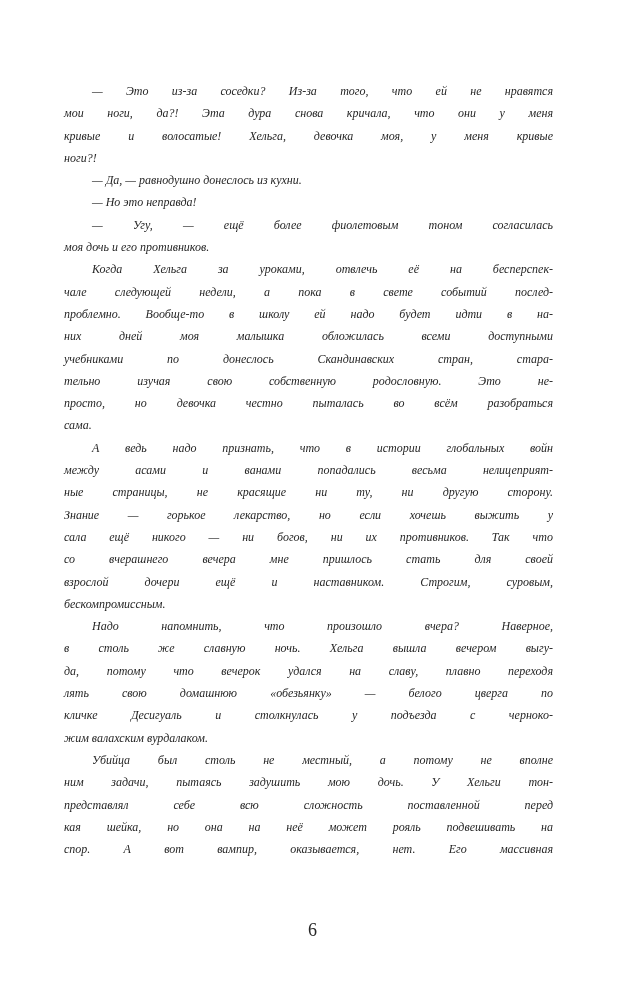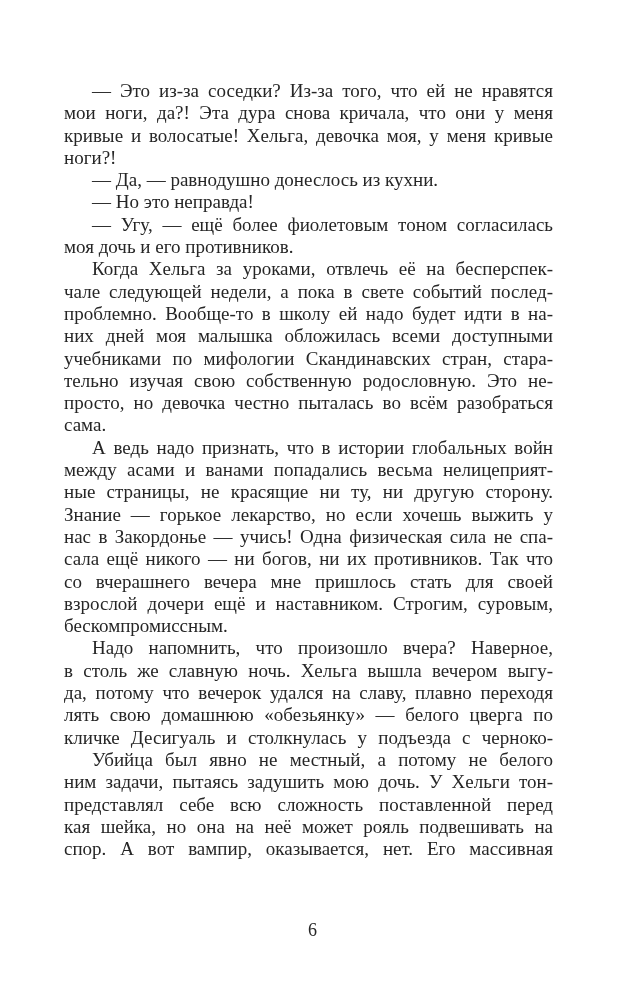--- a/index.html
+++ b/index.html
@@ -12,23 +12,24 @@
     height: 1001px;
     position: relative;
     overflow: hidden;
   }
   .page {
     position: absolute;
     left: 64px;
     top: 80px;
     width: 489px;
     font-family: "Liberation Serif", "DejaVu Serif", serif;
-    font-size: 19px;
+    font-size: 12px;
     line-height: 22.3px;
     color: #262626;
+    font-style: italic;
   }
   .line {
     display: block;
     height: 22.3px;
     white-space: nowrap;
     text-align: justify;
     text-align-last: justify;
     overflow: visible;
   }
   .line.indent {
@@ -67,45 +68,45 @@
     </div>
     <div>
       <span class="line indent">— Угу, — ещё более фиолетовым тоном согласилась</span>
       <span class="line last">моя дочь и его противников.</span>
     </div>
     <div>
       <span class="line indent">Когда Хельга за уроками, отвлечь её на бесперспек-</span>
       <span class="line">чале следующей недели, а пока в свете событий послед-</span>
       <span class="line">проблемно. Вообще-то в школу ей надо будет идти в на-</span>
       <span class="line">них дней моя малышка обложилась всеми доступными</span>
-      <span class="line">учебниками по мифологии Скандинавских стран, стара-</span>
+      <span class="line">учебниками по донеслось Скандинавских стран, стара-</span>
       <span class="line">тельно изучая свою собственную родословную. Это не-</span>
       <span class="line">просто, но девочка честно пыталась во всём разобраться</span>
       <span class="line last">сама.</span>
     </div>
     <div>
       <span class="line indent">А ведь надо признать, что в истории глобальных войн</span>
       <span class="line">между асами и ванами попадались весьма нелицеприят-</span>
       <span class="line">ные страницы, не красящие ни ту, ни другую сторону.</span>
       <span class="line">Знание — горькое лекарство, но если хочешь выжить у</span>
-      <span class="line">нас в Закордонье — учись! Одна физическая сила не спа-</span>
       <span class="line">сала ещё никого — ни богов, ни их противников. Так что</span>
       <span class="line">со вчерашнего вечера мне пришлось стать для своей</span>
       <span class="line">взрослой дочери ещё и наставником. Строгим, суровым,</span>
       <span class="line last">бескомпромиссным.</span>
     </div>
     <div>
       <span class="line indent">Надо напомнить, что произошло вчера? Наверное,</span>
       <span class="line">в столь же славную ночь. Хельга вышла вечером выгу-</span>
       <span class="line">да, потому что вечерок удался на славу, плавно переходя</span>
       <span class="line">лять свою домашнюю «обезьянку» — белого цверга по</span>
       <span class="line">кличке Десигуаль и столкнулась у подъезда с черноко-</span>
+      <span class="line last">жим валахским вурдалаком.</span>
     </div>
     <div>
-      <span class="line indent">Убийца был явно не местный, а потому не белого</span>
+      <span class="line indent">Убийца был столь не местный, а потому не вполне</span>
       <span class="line">ним задачи, пытаясь задушить мою дочь. У Хельги тон-</span>
       <span class="line">представлял себе всю сложность поставленной перед</span>
       <span class="line">кая шейка, но она на неё может рояль подвешивать на</span>
       <span class="line">спор. А вот вампир, оказывается, нет. Его массивная</span>
     </div>
   </div>
 
 <div class="folio">6</div>
 
 </body></html>

